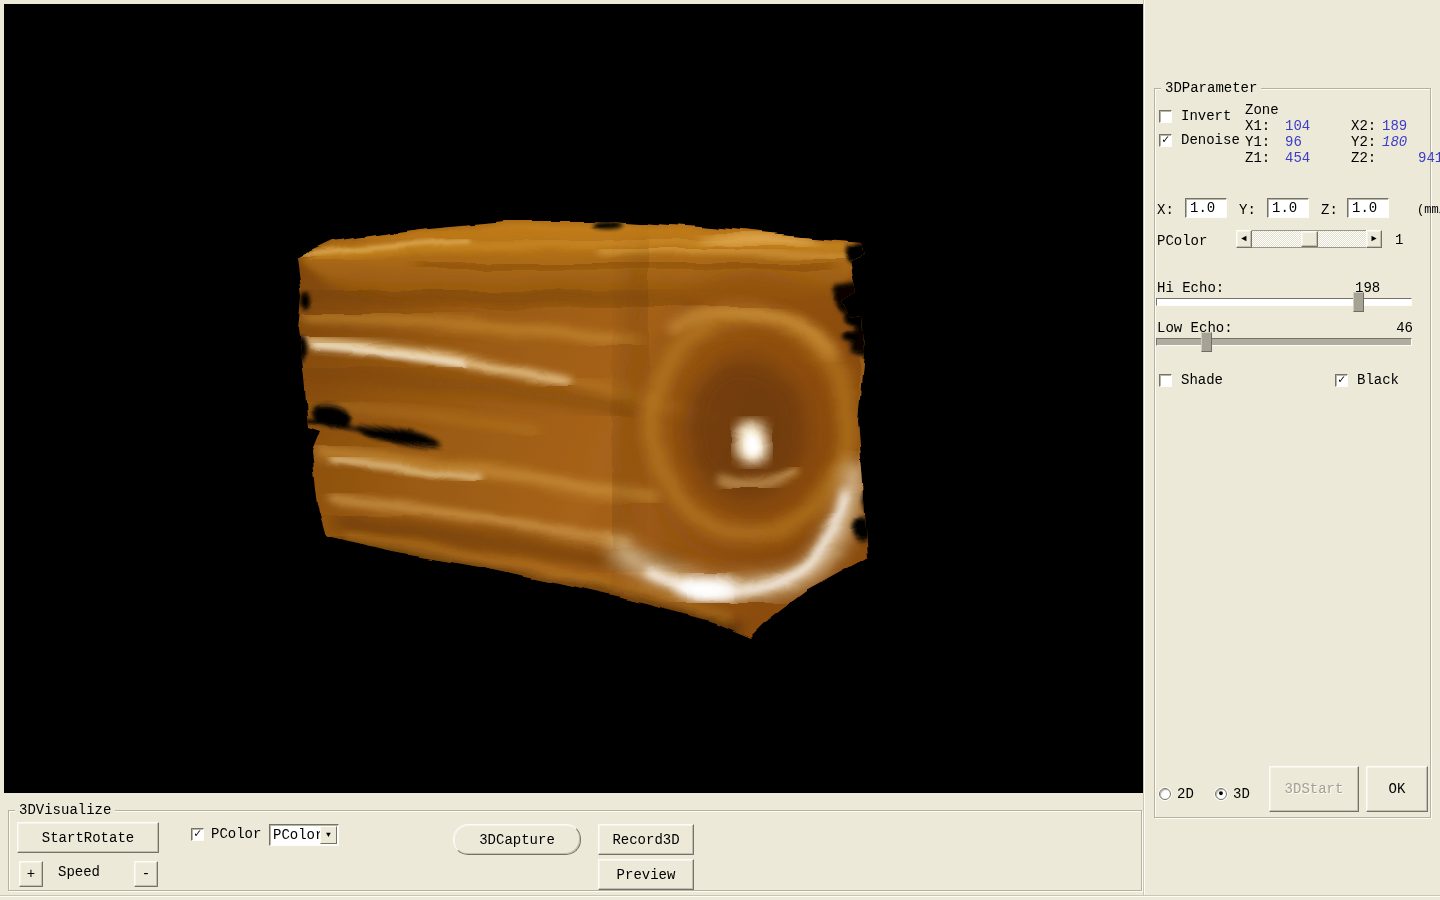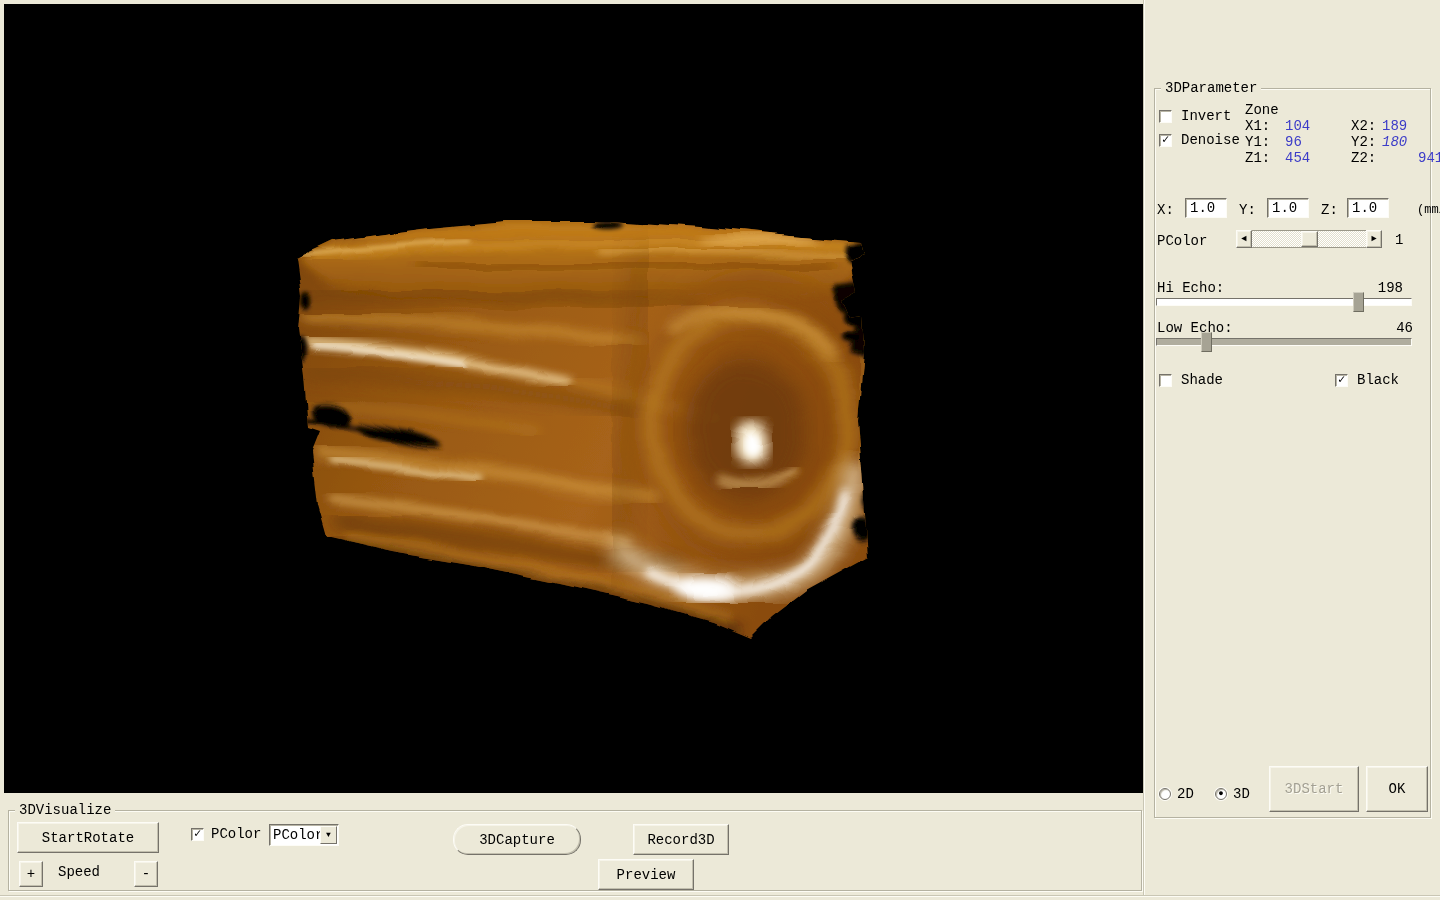--- a/index.html
+++ b/index.html
@@ -304,21 +304,21 @@
     <div class="zrate-bar" style="left:81px; top:141px;">
       <div class="zrate-arrow">◄</div>
       <div class="zrate-track">
         <div class="zrate-thumb"></div>
       </div>
       <div class="zrate-arrow">►</div>
     </div>
     <span class="lbl" style="left:240px; top:143px;">1</span>
 
     <span class="lbl" style="left:2px; top:191px;">Hi Echo:</span>
-    <span class="lbl" style="left:190px; top:191px; width:58px; text-align:right;">198</span>
+    <span class="lbl" style="left:200px; top:191px; width:58px; text-align:left;">198</span>
     <div class="slider-track" style="left:1px; top:209px; width:256px; background:#fff;"></div>
     <div class="slider-thumb" style="left:198px; top:203px;"></div>
 
     <span class="lbl" style="left:2px; top:231px;">Low Echo:</span>
     <span class="lbl" style="left:200px; top:231px; width:58px; text-align:right;">46</span>
     <div class="slider-track" style="left:1px; top:249px; width:256px; background:#b0ad9e;"></div>
     <div class="slider-thumb" style="left:46px; top:243px;"></div>
 
     <span class="checkbox" style="left:4px; top:285px;">
       <span class="check"></span>
@@ -353,21 +353,21 @@
       <span class="check">✓</span>
     </span>
     <span class="lbl" style="left:202px; top:15px;">PColor</span>
 
     <div class="combo" style="left:260px; top:13px;">
       <span class="combo-value">PColor</span>
       <span class="combo-arrow">▼</span>
     </div>
 
     <button class="xp-btn" style="left:444px; top:13px; width:128px; height:31px;border-radius:15px;">3DCapture</button>
-    <button class="xp-btn" style="left:624px; top:13px; width:96px; height:31px;">Record3D</button>
+    <button class="xp-btn" style="left:589px; top:13px; width:96px; height:31px;">Record3D</button>
     <button class="xp-btn" style="left:589px; top:48px; width:96px; height:31px;">Preview</button>
 
     <button class="xp-btn" style="left:10px; top:50px; width:24px; height:26px;">+</button>
     <span class="lbl" style="left:49px; top:53px;">Speed</span>
     <button class="xp-btn" style="left:125px; top:50px; width:24px; height:26px;">-</button>
   </div>
 
 </div>
 
 </body></html>

